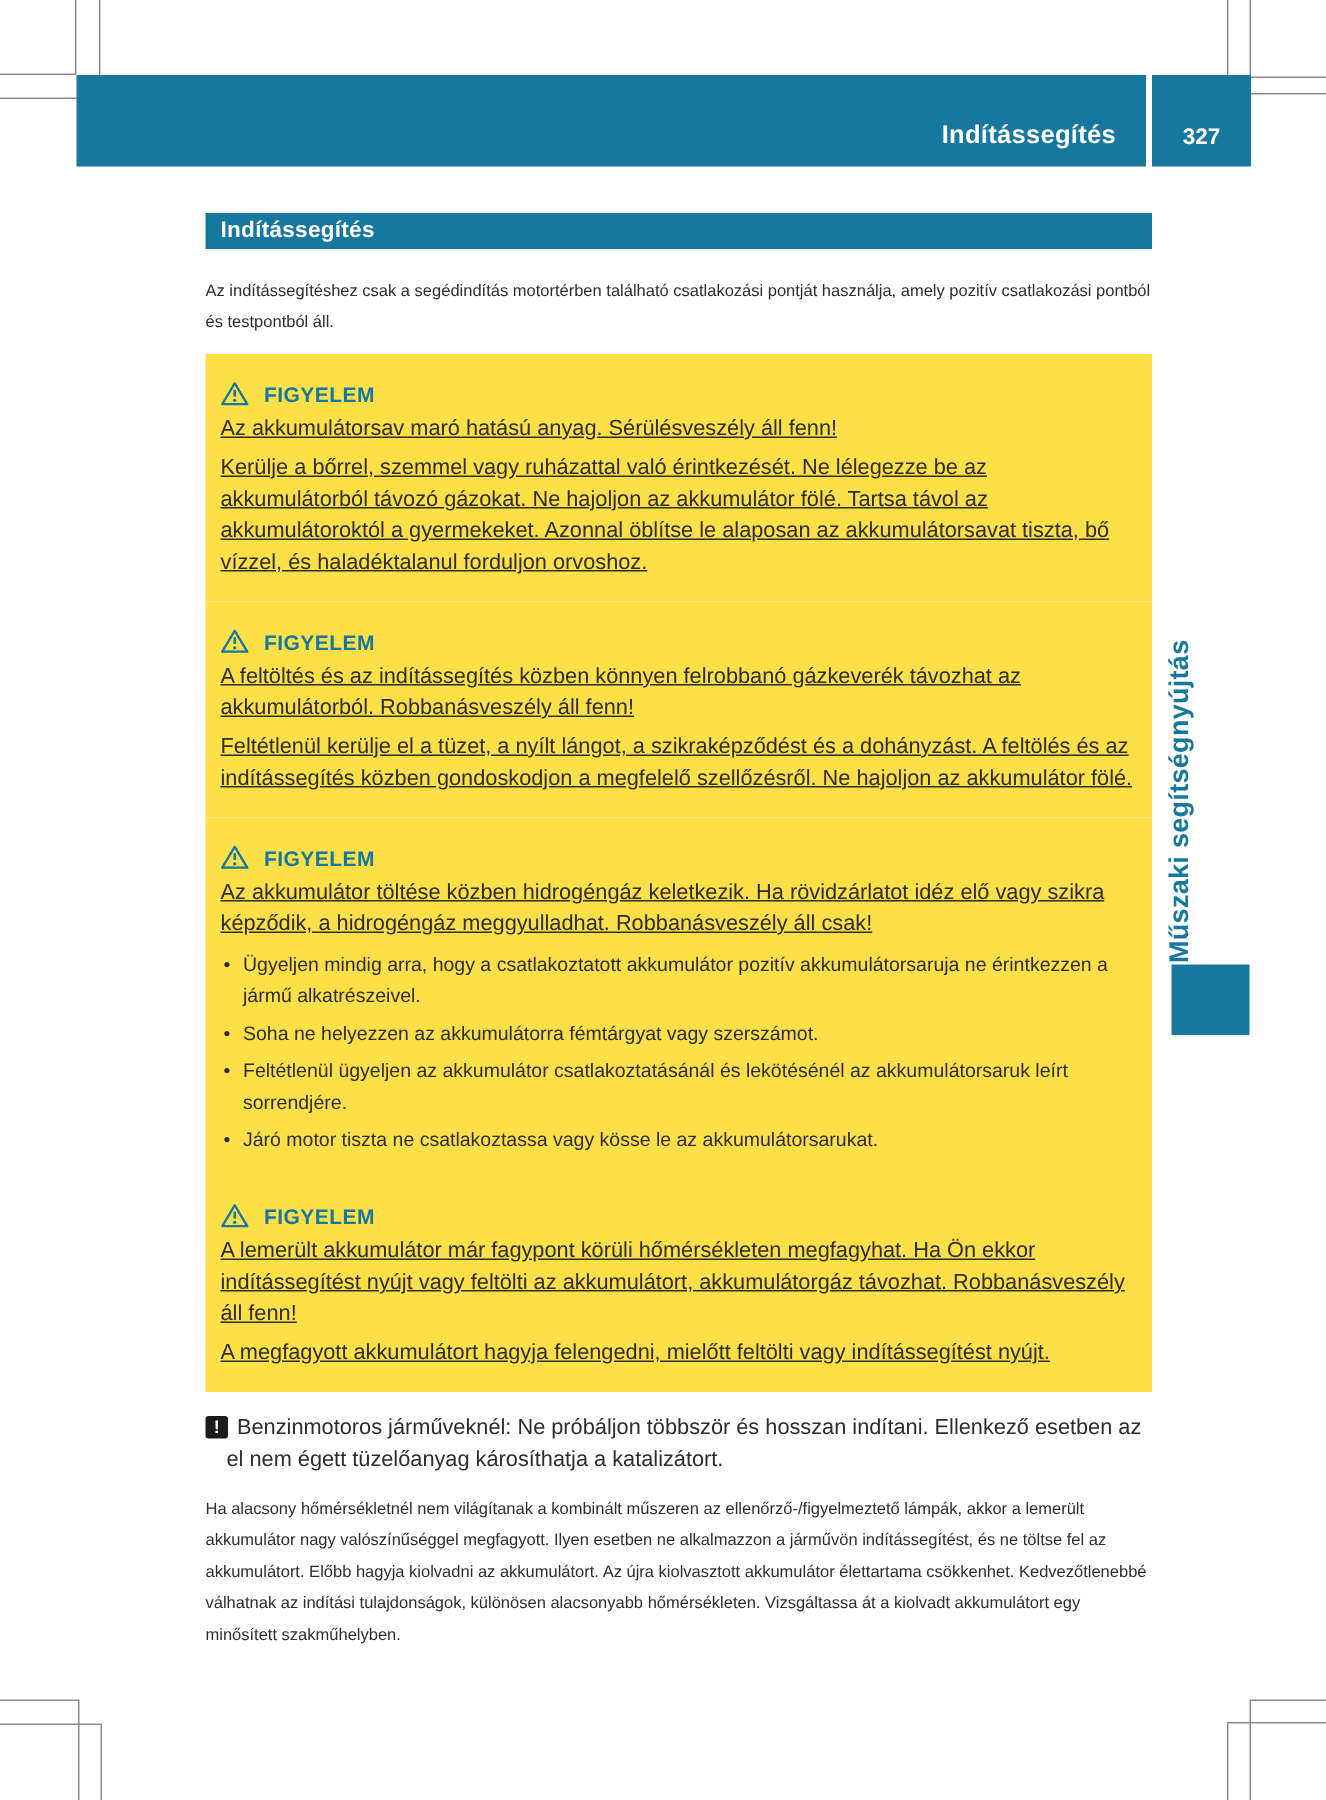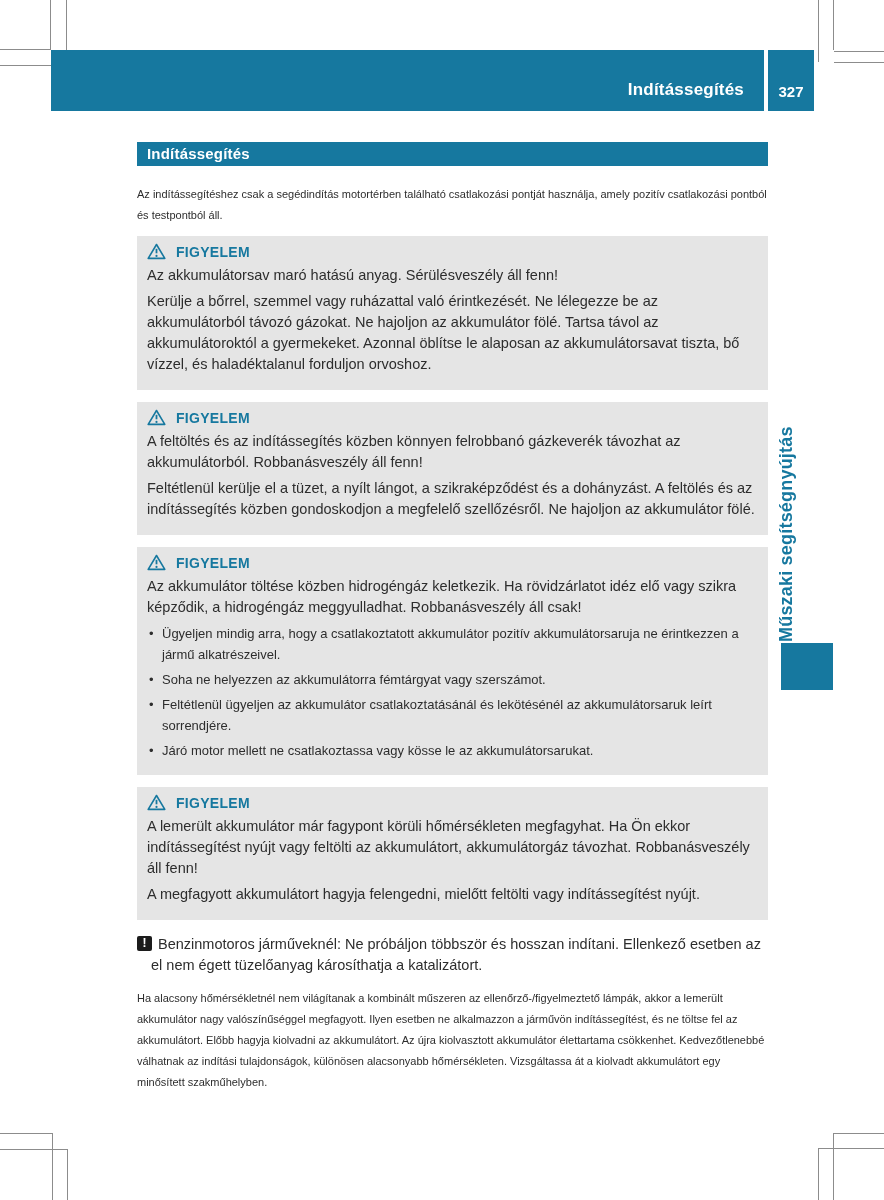--- a/index.html
+++ b/index.html
@@ -15,43 +15,42 @@
   .mark{position:absolute;background:#8c8c8c;}
   
   .header-bar{
     position:absolute;left:51px;top:50px;width:713px;height:61px;
     background:#16789f;
     display:flex;align-items:flex-end;justify-content:flex-end;
     padding:0 20px 11px 0;box-sizing:border-box;
   }
   .header-title{color:#ffffff;font-size:17px;font-weight:bold;letter-spacing:.2px;}
   .page-num-box{
-    position:absolute;left:768px;top:50px;width:46px;height:61px;
+    position:absolute;left:768px;top:50px;width:66px;height:61px;
     background:#16789f;
     display:flex;align-items:flex-end;justify-content:center;
     padding-bottom:11px;box-sizing:border-box;
   }
   .page-num{color:#ffffff;font-size:15px;font-weight:bold;}
   
   .content{position:absolute;left:137px;top:142px;width:631px;}
   .section-title-bar{
     background:#16789f;color:#ffffff;
     font-size:15px;font-weight:bold;
     height:24px;line-height:24px;padding-left:10px;
     margin-bottom:18px;letter-spacing:.2px;
   }
   .body-text{font-size:11px;line-height:21px;margin:0 0 10px 0;}
   .warn-box{
-    background:#e5e5e5;
-    padding:5px 10px 10px 10px;
-    margin-bottom:12px;
+    background:#fde047;
+    padding:16px 10px 10px 10px;
   }
   .warn-head{display:flex;align-items:center;gap:10px;margin:2px 0 3px 0;}
   .warn-label{color:#16789f;font-size:14px;font-weight:bold;letter-spacing:.3px;}
-  .warn-box p{font-size:14.5px;line-height:21px;margin:5px 0;}
+  .warn-box p{font-size:14.5px;line-height:21px;margin:5px 0;text-decoration:underline;}
   .warn-bullets{list-style:none;margin:4px 0 0 0;padding:0;}
   .warn-bullets li{
     position:relative;padding-left:15px;
     font-size:13px;line-height:21px;margin:0 0 4px 0;
   }
   .warn-bullets li::before{
     content:"\2022";position:absolute;left:2px;top:0;color:#2d2d2d;
   }
   .note-block{
     position:relative;margin:14px 0 0 0;padding-left:14px;
@@ -157,21 +156,21 @@
               <circle cx="9.5" cy="12.9" r="1.1" fill="#16789f"></circle>
             </svg>
         </span>
         <span class="warn-label">FIGYELEM</span>
       </div>
       <p>Az akkumulátor töltése közben hidrogéngáz keletkezik. Ha rövidzárlatot idéz elő vagy szikra képződik, a hidrogéngáz meggyulladhat. Robbanásveszély áll csak!</p>
       <ul class="warn-bullets">
         <li>Ügyeljen mindig arra, hogy a csatlakoztatott akkumulátor pozitív akkumulátorsaruja ne érintkezzen a jármű alkatrészeivel.</li>
         <li>Soha ne helyezzen az akkumulátorra fémtárgyat vagy szerszámot.</li>
         <li>Feltétlenül ügyeljen az akkumulátor csatlakoztatásánál és lekötésénél az akkumulátorsaruk leírt sorrendjére.</li>
-        <li>Járó motor mellett ne csatlakoztassa vagy kösse le az akkumulátorsarukat.</li>
+        <li>Járó motor tiszta ne csatlakoztassa vagy kösse le az akkumulátorsarukat.</li>
       </ul>
     </div>
 
     <div class="warn-box">
       <div class="warn-head">
         <span style="display:inline-flex;">
           <svg width="19" height="17" viewBox="0 0 19 17">
               <path d="M9.5 1.5 L17.8 15.4 L1.2 15.4 Z" fill="none" stroke="#16789f" stroke-width="1.6" stroke-linejoin="round"></path>
               <line x1="9.5" y1="5.8" x2="9.5" y2="10.3" stroke="#16789f" stroke-width="1.8"></line>
               <circle cx="9.5" cy="12.9" r="1.1" fill="#16789f"></circle>

